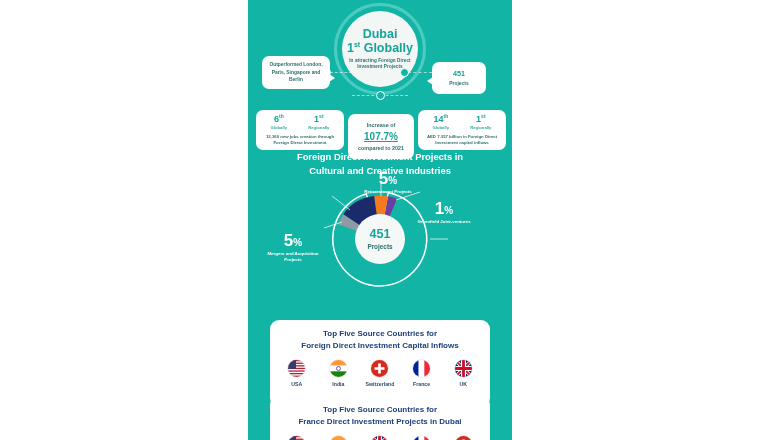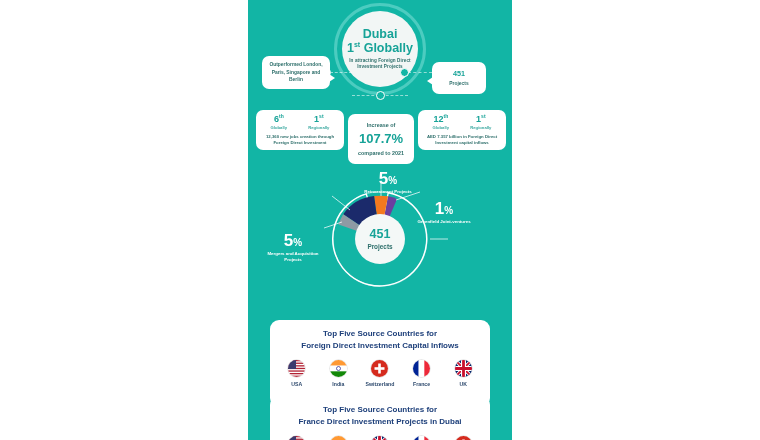--- a/index.html
+++ b/index.html
@@ -86,21 +86,21 @@
   .rank-row { display: flex; justify-content: space-around; align-items: flex-end; }
   .rank { line-height: 1; }
   .rank .num { font-size: 9px; font-weight: bold; color: #17a398; }
   .rank .num sup { font-size: 5px; }
   .rank .lbl { font-size: 4.2px; font-weight: bold; color: #3aa8a0; margin-top: 1.5px; }
   .card-note {
     margin-top: 4px; font-size: 4.3px; font-weight: bold;
     color: #2e6f6b; line-height: 1.45;
   }
   .card.s2 .txt { font-size: 5.4px; font-weight: bold; color: #2e6f6b; line-height: 1.5; }
-  .card.s2 .txt b { color: #17a398; font-size: 13px; }
+  .card.s2 .txt b { color: #17a398; font-size: 10px; text-decoration: underline; }
 
   
   .sect-title {
     position: absolute; left: 0; top: 150px; width: 264px;
     text-align: center; color: #ffffff;
     font-size: 9.4px; font-weight: bold; line-height: 1.45;
   }
   .donut-wrap { position: absolute; left: 0; top: 176px; width: 264px; height: 140px; }
   .donut-svg { position: absolute; left: 50%; top: 0; transform: translateX(-50%); }
   .donut-hub {
@@ -193,32 +193,36 @@
         <div class="card-note">12,360 new jobs creation through Foreign Direct Investment</div>
       </div>
 
       <div class="card s2">
         <div class="txt"><span>Increase of </span><b>107.7%</b><span> compared to 2021</span></div>
       </div>
 
       <div class="card s3">
         <div class="rank-row">
           <div class="rank">
-            <div class="num"><span>12</span><sup>th</sup></div>
+            <div class="num"><span>14</span><sup>th</sup></div>
             <div class="lbl">Globally</div>
           </div>
           <div class="rank">
             <div class="num"><span>1</span><sup>st</sup></div>
             <div class="lbl">Regionally</div>
           </div>
         </div>
         <div class="card-note">AED 7.357 billion in Foreign Direct Investment capital inflows</div>
       </div>
     </div>
 
+    <div class="sect-title">
+      <div>Foreign Direct Investment Projects in</div>
+      <div>Cultural and Creative Industries</div>
+    </div>
 
     <div class="donut-wrap">
       <svg class="donut-svg" width="200" height="130" viewBox="0 0 200 130">
 
         <circle cx="100" cy="63" r="47" fill="none" stroke="#6fd3c8" stroke-width="1.2"></circle>
 
         <path d="M 100 63 L 108.2 16.7 A 47 47 0 1 1 86.2 17.9 Z" fill="none" stroke="#ffffff" stroke-width="1.4"></path>
 
         <g>
           <path d="M 100 63 L 117.0 23.0 A 43.5 43.5 0 0 0 108.0 20.3 Z" fill="#6b3fa0"></path>

